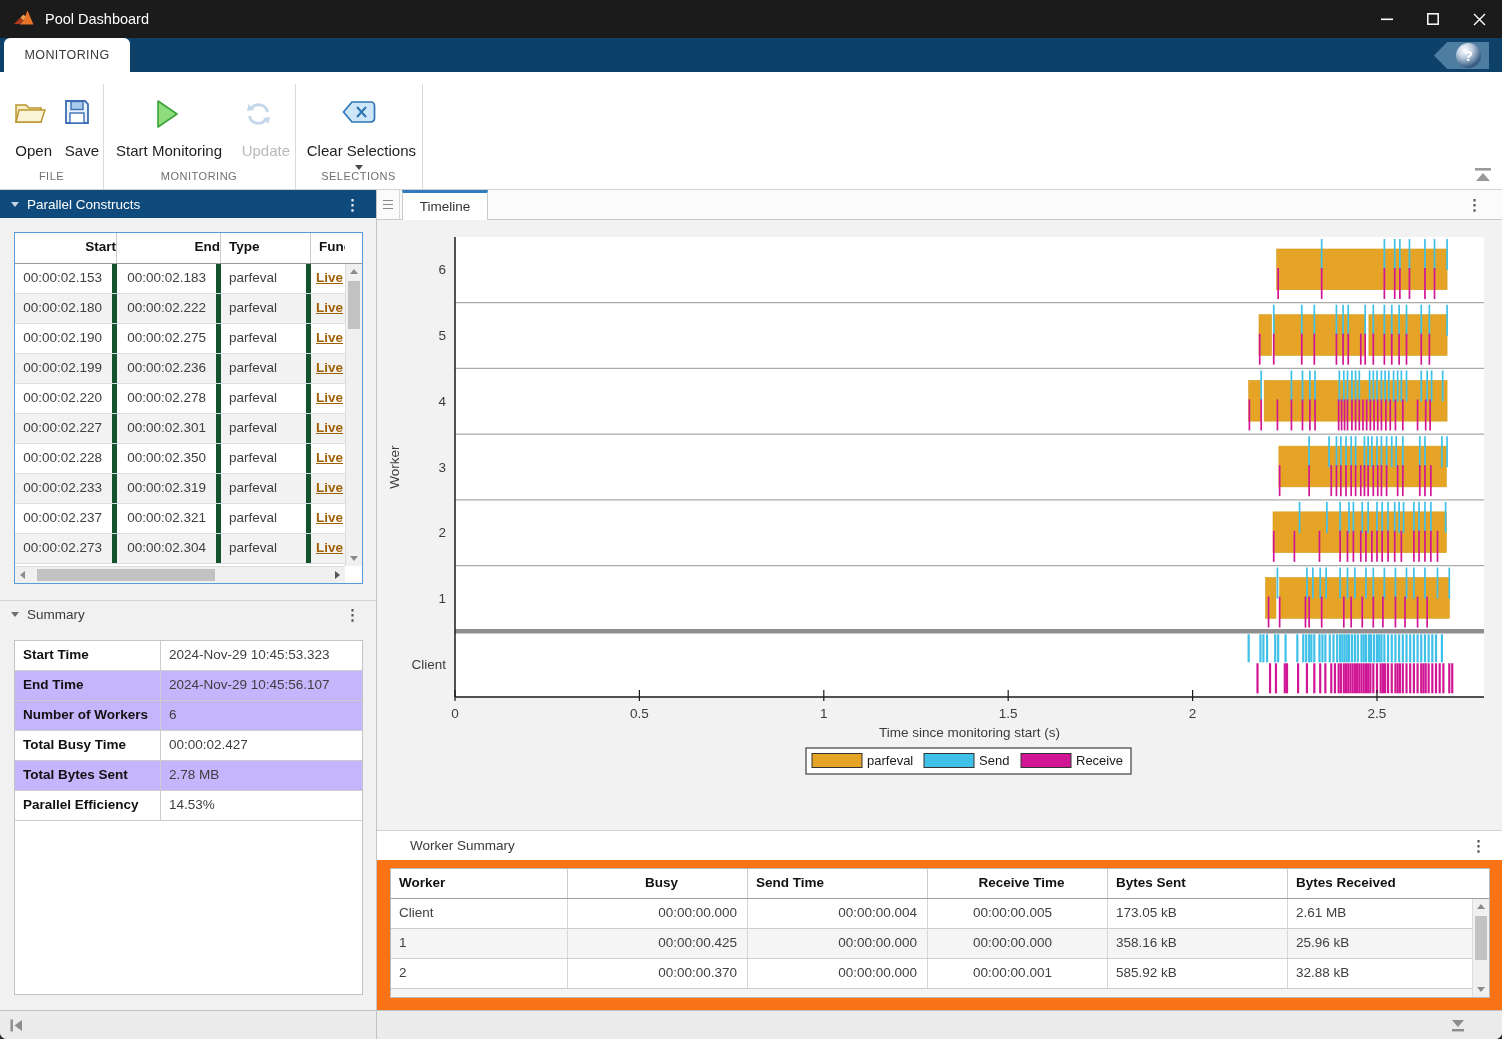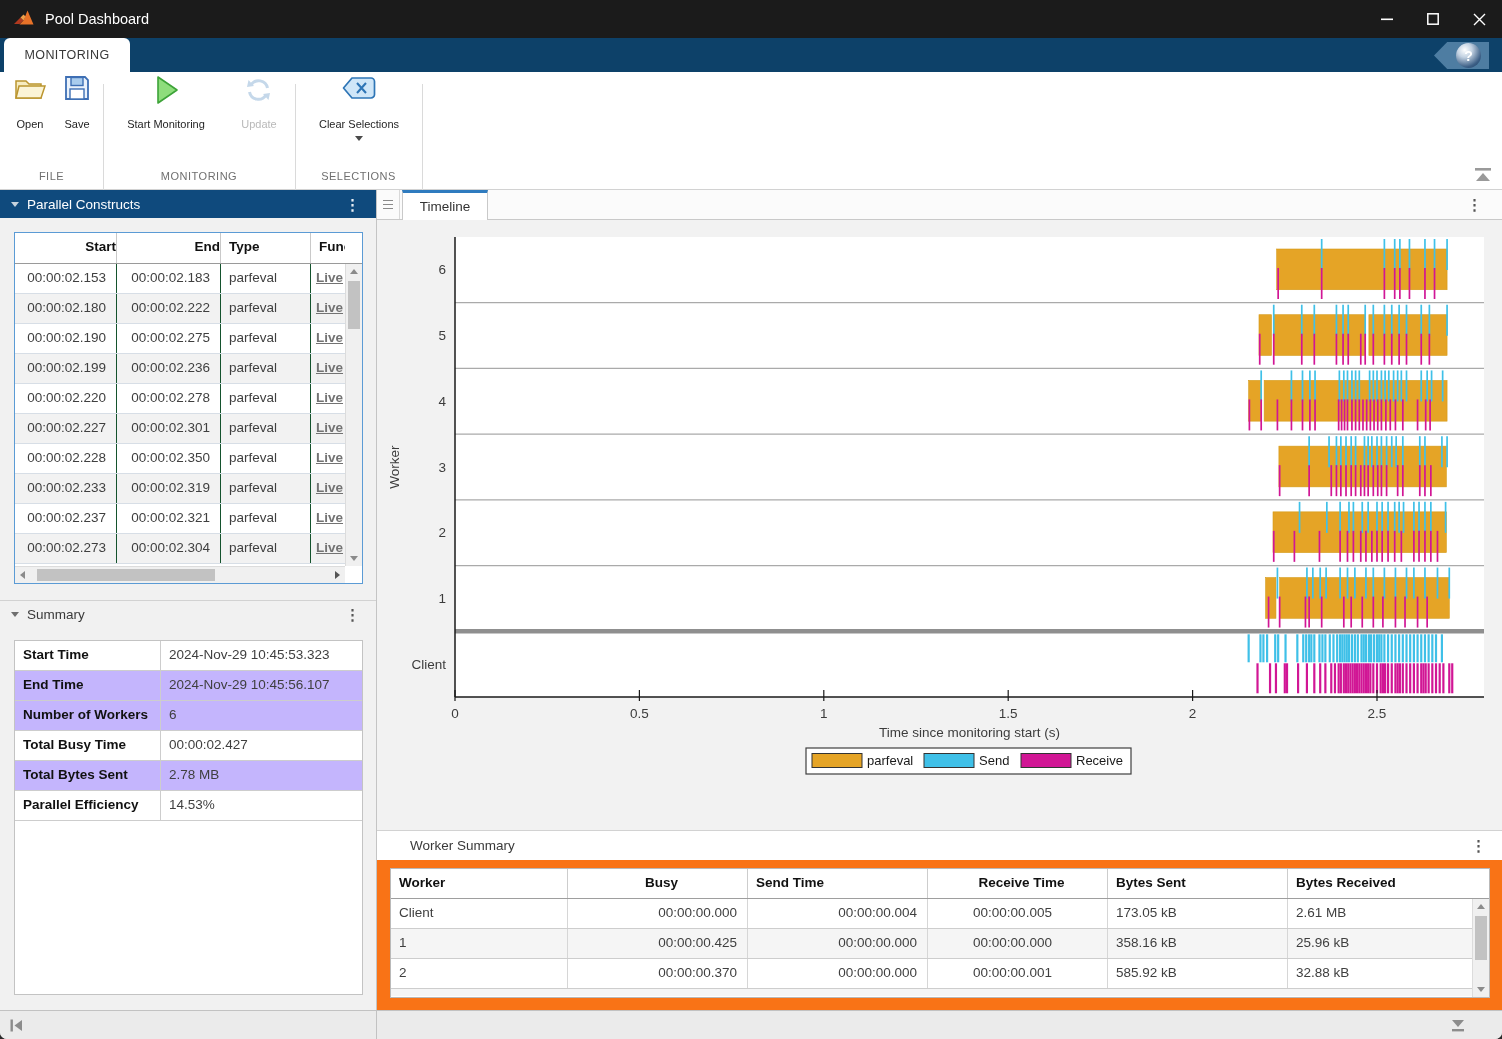--- a/index.html
+++ b/index.html
@@ -14,21 +14,21 @@
   .win-btn { width:46px; height:38px; display:flex; align-items:center; justify-content:center; }
 
   
   .tabstrip { position:absolute; left:0; top:38px; width:100%; height:34px; background:#0d4169; }
   .ribbon-tab { position:absolute; left:4px; top:0; width:126px; height:34px; background:#ffffff; border-radius:6px 6px 0 0; color:#383838; font-size:12.5px; letter-spacing:.4px; display:flex; align-items:center; justify-content:center; }
   .help-badge { position:absolute; right:13px; top:4px; width:55px; height:27px; background:#4e7da2; clip-path:polygon(24% 0,100% 0,100% 100%,24% 100%,0 50%); display:flex; align-items:center; justify-content:flex-end; }
   .help-circle { width:25px; height:25px; margin-right:8px; border-radius:50%; background:radial-gradient(circle at 35% 28%, #ffffff 0%, #c3d2e2 30%, #3c5f86 70%, #1c3a5d 100%); color:#ffffff; font-weight:bold; font-size:14px; display:flex; align-items:center; justify-content:center; }
 
   
   .toolbar { position:absolute; left:0; top:72px; width:100%; height:118px; background:#ffffff; border-bottom:1px solid #d2d2d2; }
-  .tool-btn { position:absolute; top:2px; text-align:center; color:#1f1f1f; font-size:11px; }
+  .tool-btn { position:absolute; top:26px; text-align:right; color:#1f1f1f; font-size:15px; }
   .tool-btn .ticon { height:42px; display:flex; align-items:flex-start; justify-content:center; }
   .tool-btn .tlabel { margin-top:2px; white-space:nowrap; }
   .tool-btn.disabled .tlabel { color:#b9b9b9; }
   .tsep { position:absolute; top:12px; height:158px-; height:146px; width:1px; background:#dadada; top:12px; height:146px; }
   .grp-label { position:absolute; bottom:7px; font-size:11px; color:#6f6f6f; text-align:center; letter-spacing:.5px; }
   .caret-down { width:0; height:0; border-left:4px solid transparent; border-right:4px solid transparent; border-top:5px solid #4a4a4a; margin:6px auto 0; }
   .ribbon-collapse { position:absolute; right:10px; bottom:6px; width:18px; height:16px; }
 
   
   .left-pane { position:absolute; left:0; top:190px; width:377px; height:820px; background:#f1f1f1; border-right:1px solid #c4c4c4; }
@@ -44,26 +44,26 @@
   .vdots { position:absolute; right:16px; font-size:15px; line-height:1; font-weight:bold; }
   .vdots.white { color:#e8eef4; }
   .vdots.gray { color:#555555; }
 
   
   .pc-table { position:absolute; left:14px; top:42px; width:349px; height:352px; background:#ffffff; border:1px solid #5b9bd5; font-size:13.5px; }
   .pc-head { display:flex; height:31px; border-bottom:1px solid #9a9a9a; font-weight:bold; color:#111111; }
   .pc-head > div { padding:6px 0 0 8px; border-right:1px solid #c9c9c9; overflow:hidden; white-space:nowrap; }
   .pc-row { display:flex; height:30px; border-bottom:1px solid #d7dee6; color:#3f3f3f; }
   .pc-row.alt { background:#f2f2f2; }
-  .pc-row > div { border-right:1px solid #14532d; overflow:hidden; white-space:nowrap; padding-top:6px; }
+  .pc-row > div { border-right:5px solid #14532d; overflow:hidden; white-space:nowrap; padding-top:6px; }
   .c-start { width:102px; text-align:right; padding-right:10px; }
   .c-end { width:104px; text-align:right; padding-right:10px; }
   .c-type { width:90px; padding-left:8px; }
   .c-fun { width:34px; padding-left:5px; border-right:none !important; }
-  .pc-link { color:#737373; font-weight:bold; text-decoration:underline; }
+  .pc-link { color:#a16207; font-weight:bold; text-decoration:underline; }
   .pc-vscroll { position:absolute; right:0; top:31px; bottom:17px; width:17px; background:#f0f0f0; border-left:1px solid #dcdcdc; }
   .pc-hscroll { position:absolute; left:0; right:17px; bottom:0; height:17px; background:#f0f0f0; border-top:1px solid #dcdcdc; }
   .sb-thumb-v { position:absolute; left:2px; width:12px; background:#c2c2c2; }
   .sb-thumb-h { position:absolute; top:2px; height:12px; background:#c2c2c2; }
   .arr { width:0; height:0; position:absolute; }
   .arr.up { border-left:4px solid transparent; border-right:4px solid transparent; border-bottom:5px solid #8b8b8b; left:4px; top:5px; }
   .arr.down { border-left:4px solid transparent; border-right:4px solid transparent; border-top:5px solid #8b8b8b; left:4px; bottom:5px; }
   .arr.left { border-top:4px solid transparent; border-bottom:4px solid transparent; border-right:5px solid #8b8b8b; left:5px; top:4px; }
   .arr.right { border-top:4px solid transparent; border-bottom:4px solid transparent; border-left:5px solid #555555; right:5px; top:4px; }
 

